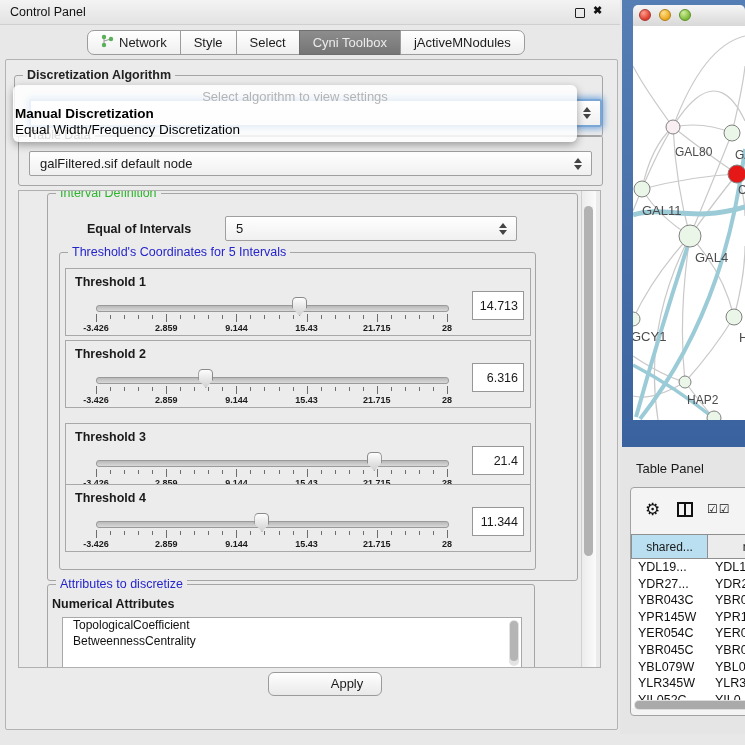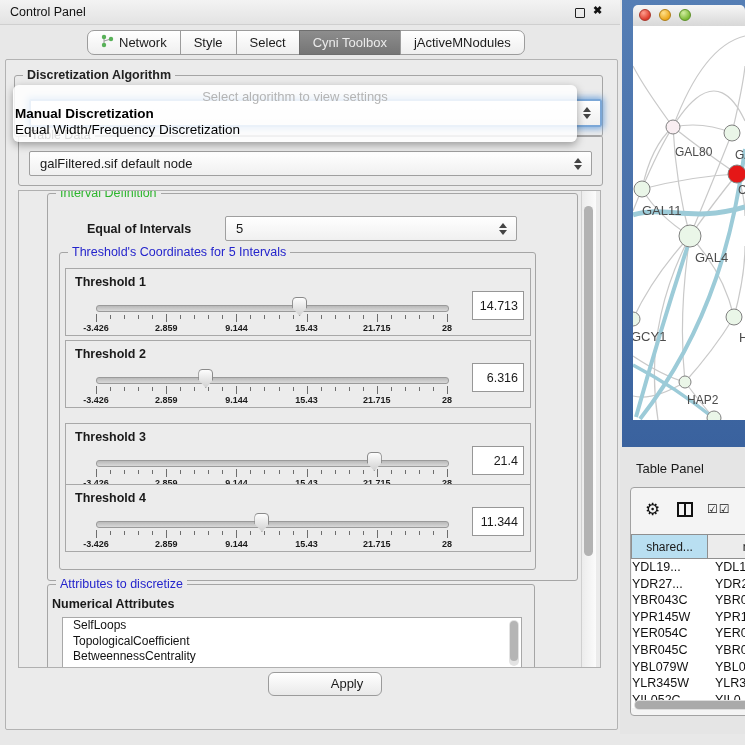--- a/index.html
+++ b/index.html
@@ -95,21 +95,21 @@
   .tp-split::after{content:"";position:absolute;left:5px;top:0;width:2px;height:11px;background:#111;}
   .tp-checks{position:absolute;left:76px;top:14px;font-size:12px;letter-spacing:1px;color:#111;}
   .tp-header{position:absolute;left:1px;top:46px;height:25px;display:flex;}
   .tp-hcell{border:1px solid #8f8f8f;margin-left:-1px;font-size:12px;display:flex;
     align-items:center;justify-content:center;box-sizing:border-box;}
   .tp-hcell.c0{width:77px;background:#b9dff1;}
   .tp-hcell.c1{width:78px;background:#ececec;}
   .tp-rows{position:absolute;left:1px;top:71px;width:156px;background:#fff;}
   .tp-row{display:flex;height:16.6px;}
   .tp-cell{font-size:12.5px;line-height:16.6px;color:#111;white-space:nowrap;}
-  .tp-cell.c0{width:77px;box-sizing:border-box;}
+  .tp-cell.c0{width:77px;padding-left:6px;box-sizing:border-box;}
   .tp-cell.c1{width:78px;padding-left:6px;box-sizing:border-box;}
   .tp-hscroll{position:absolute;left:3px;top:212px;width:118px;height:10px;background:#dedede;border-radius:5px;}
   .tp-hscroll .thumb{position:absolute;left:1px;top:1px;width:114px;height:8px;background:#aaa;border-radius:4px;}
   svg text{font-family:"Liberation Sans",sans-serif;}
 </style>
 </head>
 <body>
 
 <div class="screen">
 
@@ -345,21 +345,20 @@
               </div>
             </div>
         </div>
       </div>
 
       <div class="group" style="left:28px;top:393px;width:486px;height:110px;">
         <span class="group-label lab-blue">Attributes to discretize</span>
         <div class="attr-sub">Numerical Attributes</div>
         <div class="attr-list">
           <div id="attr-items">
-              <div class="attr-item">SelfLoops</div>
               <div class="attr-item">TopologicalCoefficient</div>
               <div class="attr-item">BetweennessCentrality</div>
             </div>
           <div class="attr-scroll">
               <div class="thumb"></div>
             </div>
         </div>
       </div>
 
       <div class="vscroll">

